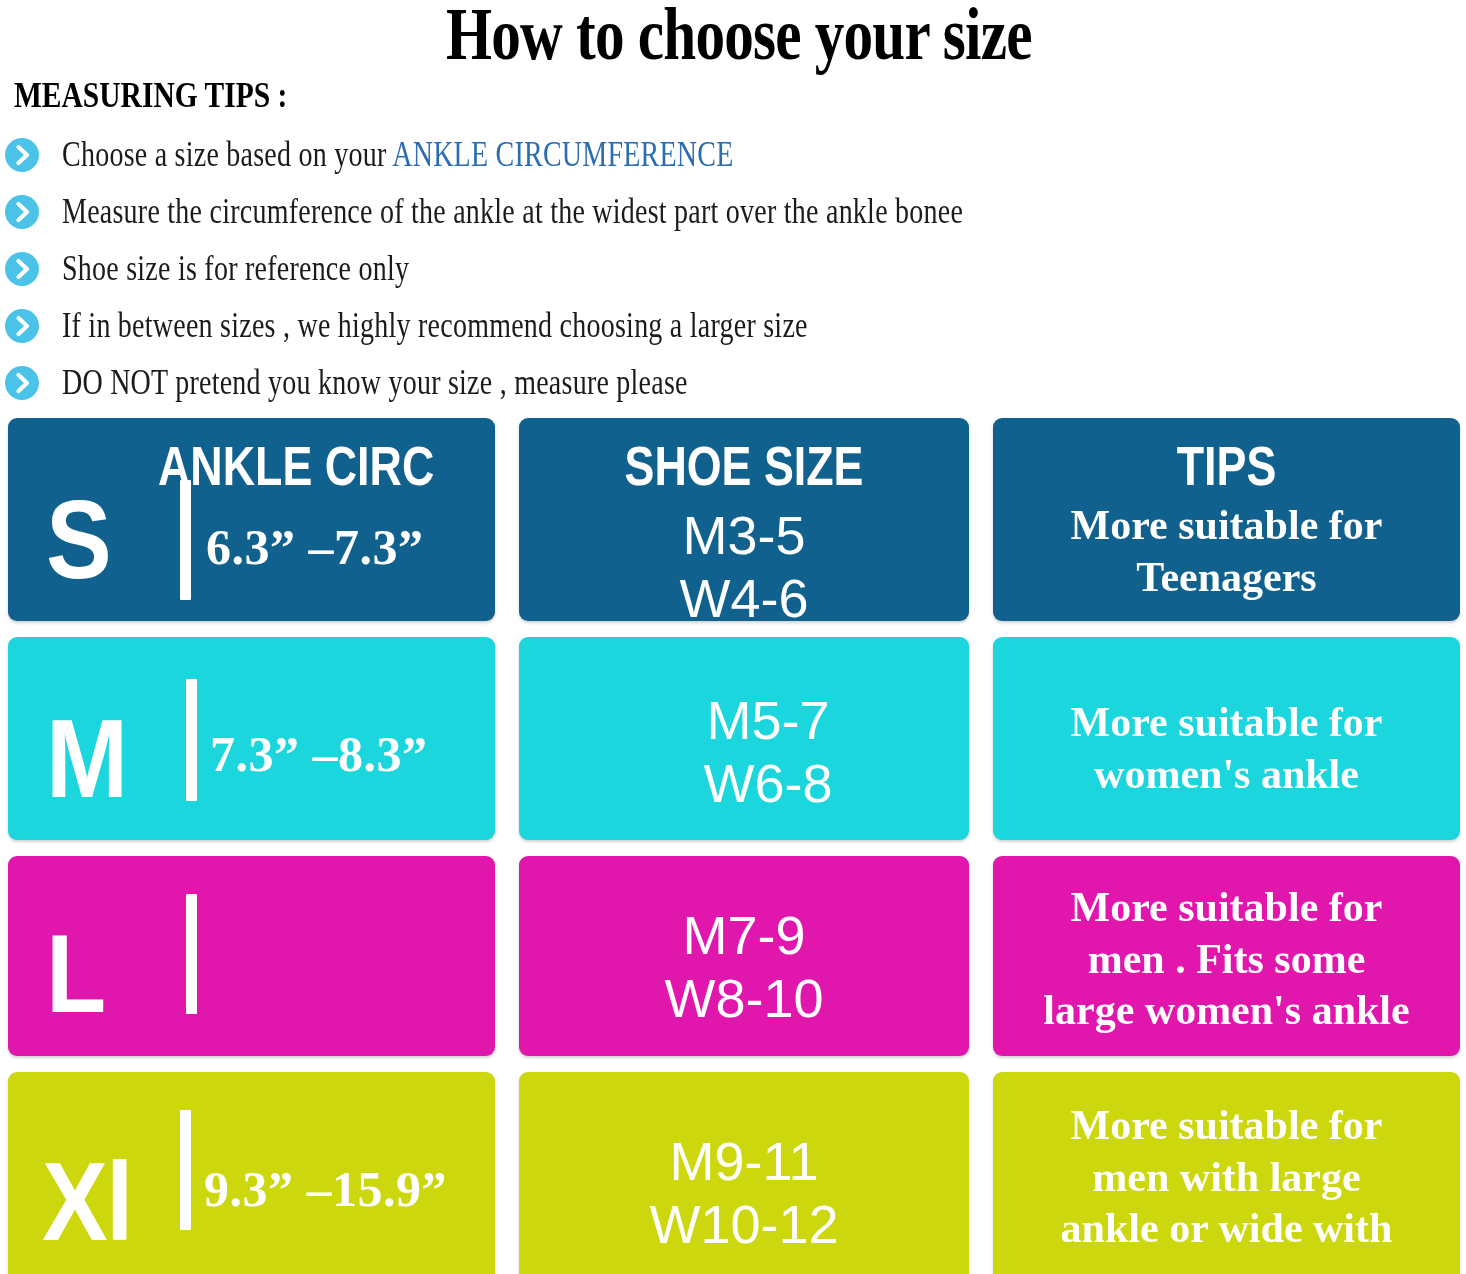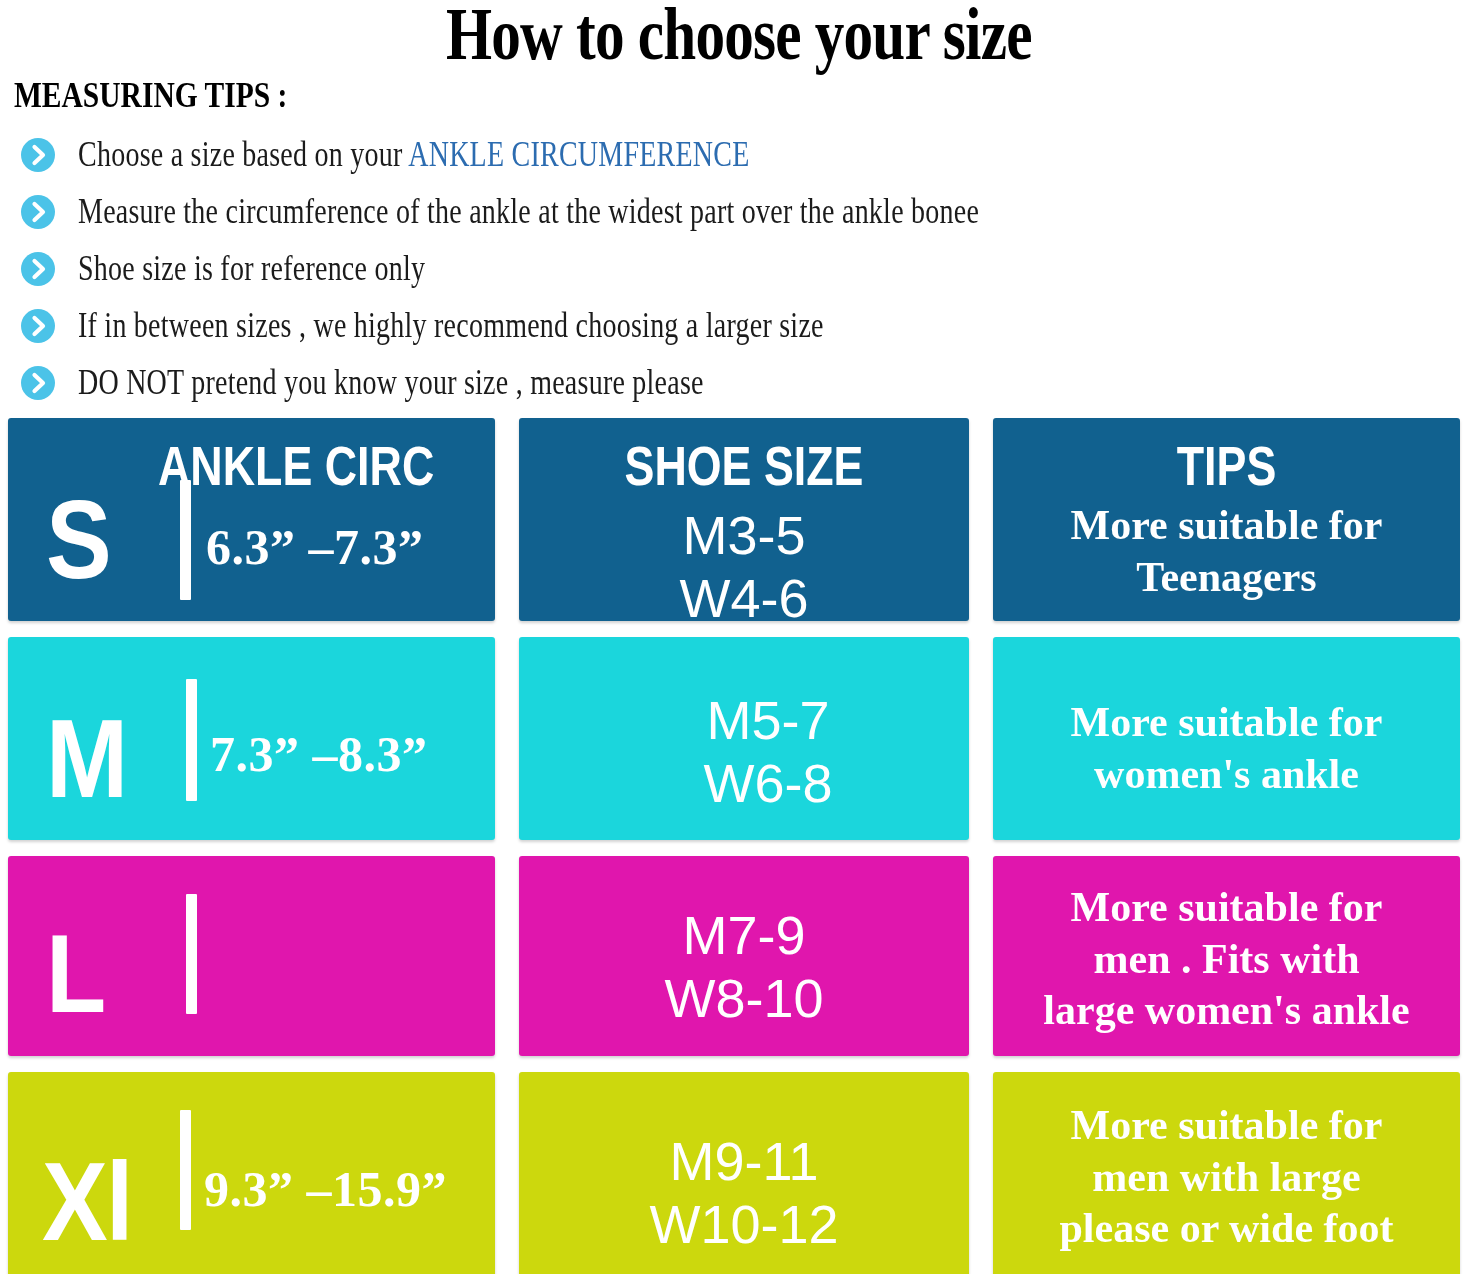--- a/index.html
+++ b/index.html
@@ -48,21 +48,21 @@
     color: #000000;
     transform: scaleX(0.82);
     transform-origin: 0 0;
     white-space: nowrap;
   }
 
   
   .bullets {
     position: absolute;
     top: 126px;
-    left: 20px;
+    left: 4px;
     width: 1420px;
   }
 
   .bullet-row {
     position: relative;
     height: 57px;
     display: flex;
     align-items: center;
   }
 
@@ -95,21 +95,21 @@
     width: 1452px;
   }
 
   .trow {
     display: flex;
     width: 100%;
     margin-bottom: 16px;
   }
 
   .cell {
-    border-radius: 3px;
+    border-radius: 9px;
     position: relative;
     box-shadow: 0 2px 3px rgba(0,0,0,0.18);
     overflow: hidden;
   }
 
   .cell-size   { flex: 0 0 487px; margin-right: 24px; }
   .cell-shoe   { flex: 0 0 450px; margin-right: 24px; }
   .cell-tips   { flex: 0 0 467px; }
 
   
@@ -345,21 +345,21 @@
       </div>
       <div class="cell cell-shoe">
         <div class="shoe-text">
           <span class="nowrap">M7-9</span>
           <span class="nowrap">W8-10</span>
         </div>
       </div>
       <div class="cell cell-tips">
         <div class="tips-text">
           <span class="nowrap">More suitable for</span>
-          <span class="nowrap">men . Fits with</span>
+          <span class="nowrap">men . Fits some</span>
           <span class="nowrap">large women's ankle</span>
         </div>
       </div>
     </div>
 
     <div class="trow row-xl">
       <div class="cell cell-size">
         <div class="size-letter">Xl</div>
         <div class="divider-bar"></div>
         <div class="size-range">9.3”  –15.9”</div>
@@ -367,20 +367,20 @@
       <div class="cell cell-shoe">
         <div class="shoe-text">
           <span class="nowrap">M9-11</span>
           <span class="nowrap">W10-12</span>
         </div>
       </div>
       <div class="cell cell-tips">
         <div class="tips-text">
           <span class="nowrap">More suitable for</span>
           <span class="nowrap">men with large</span>
-          <span class="nowrap">please or wide foot</span>
+          <span class="nowrap">ankle or wide with</span>
         </div>
       </div>
     </div>
 
   </div>
 
 </div>
 
 </body></html>

